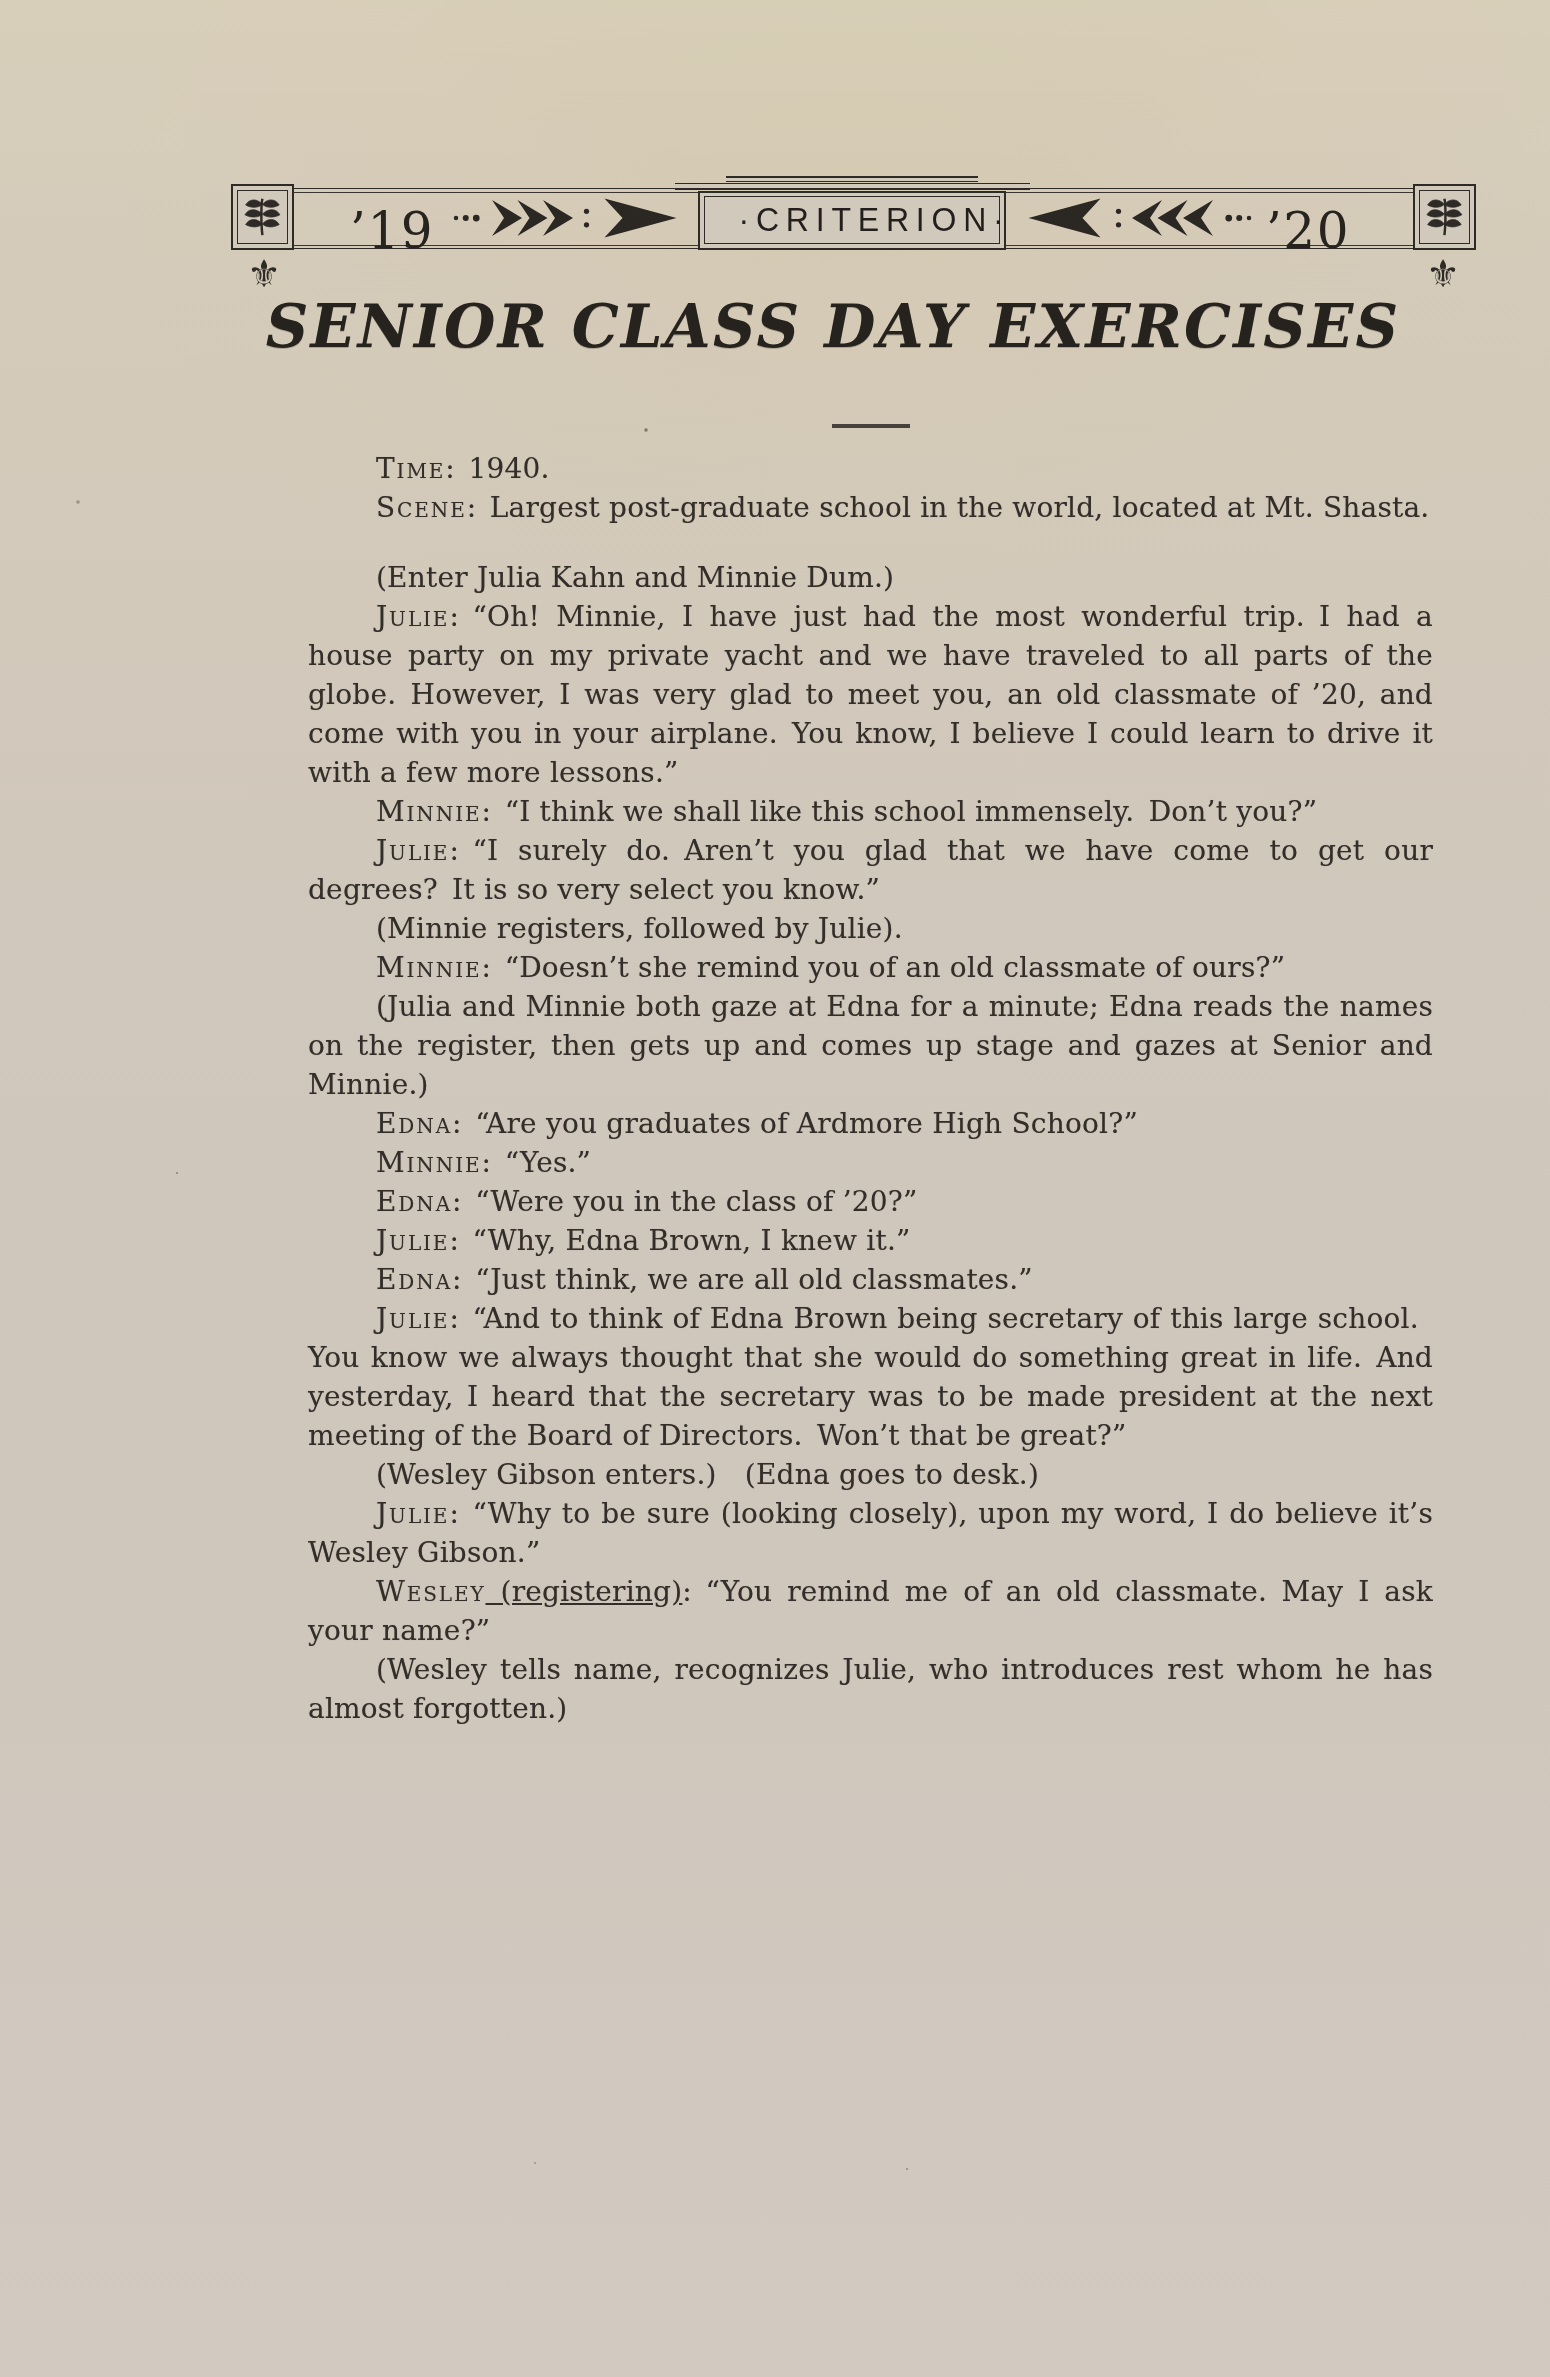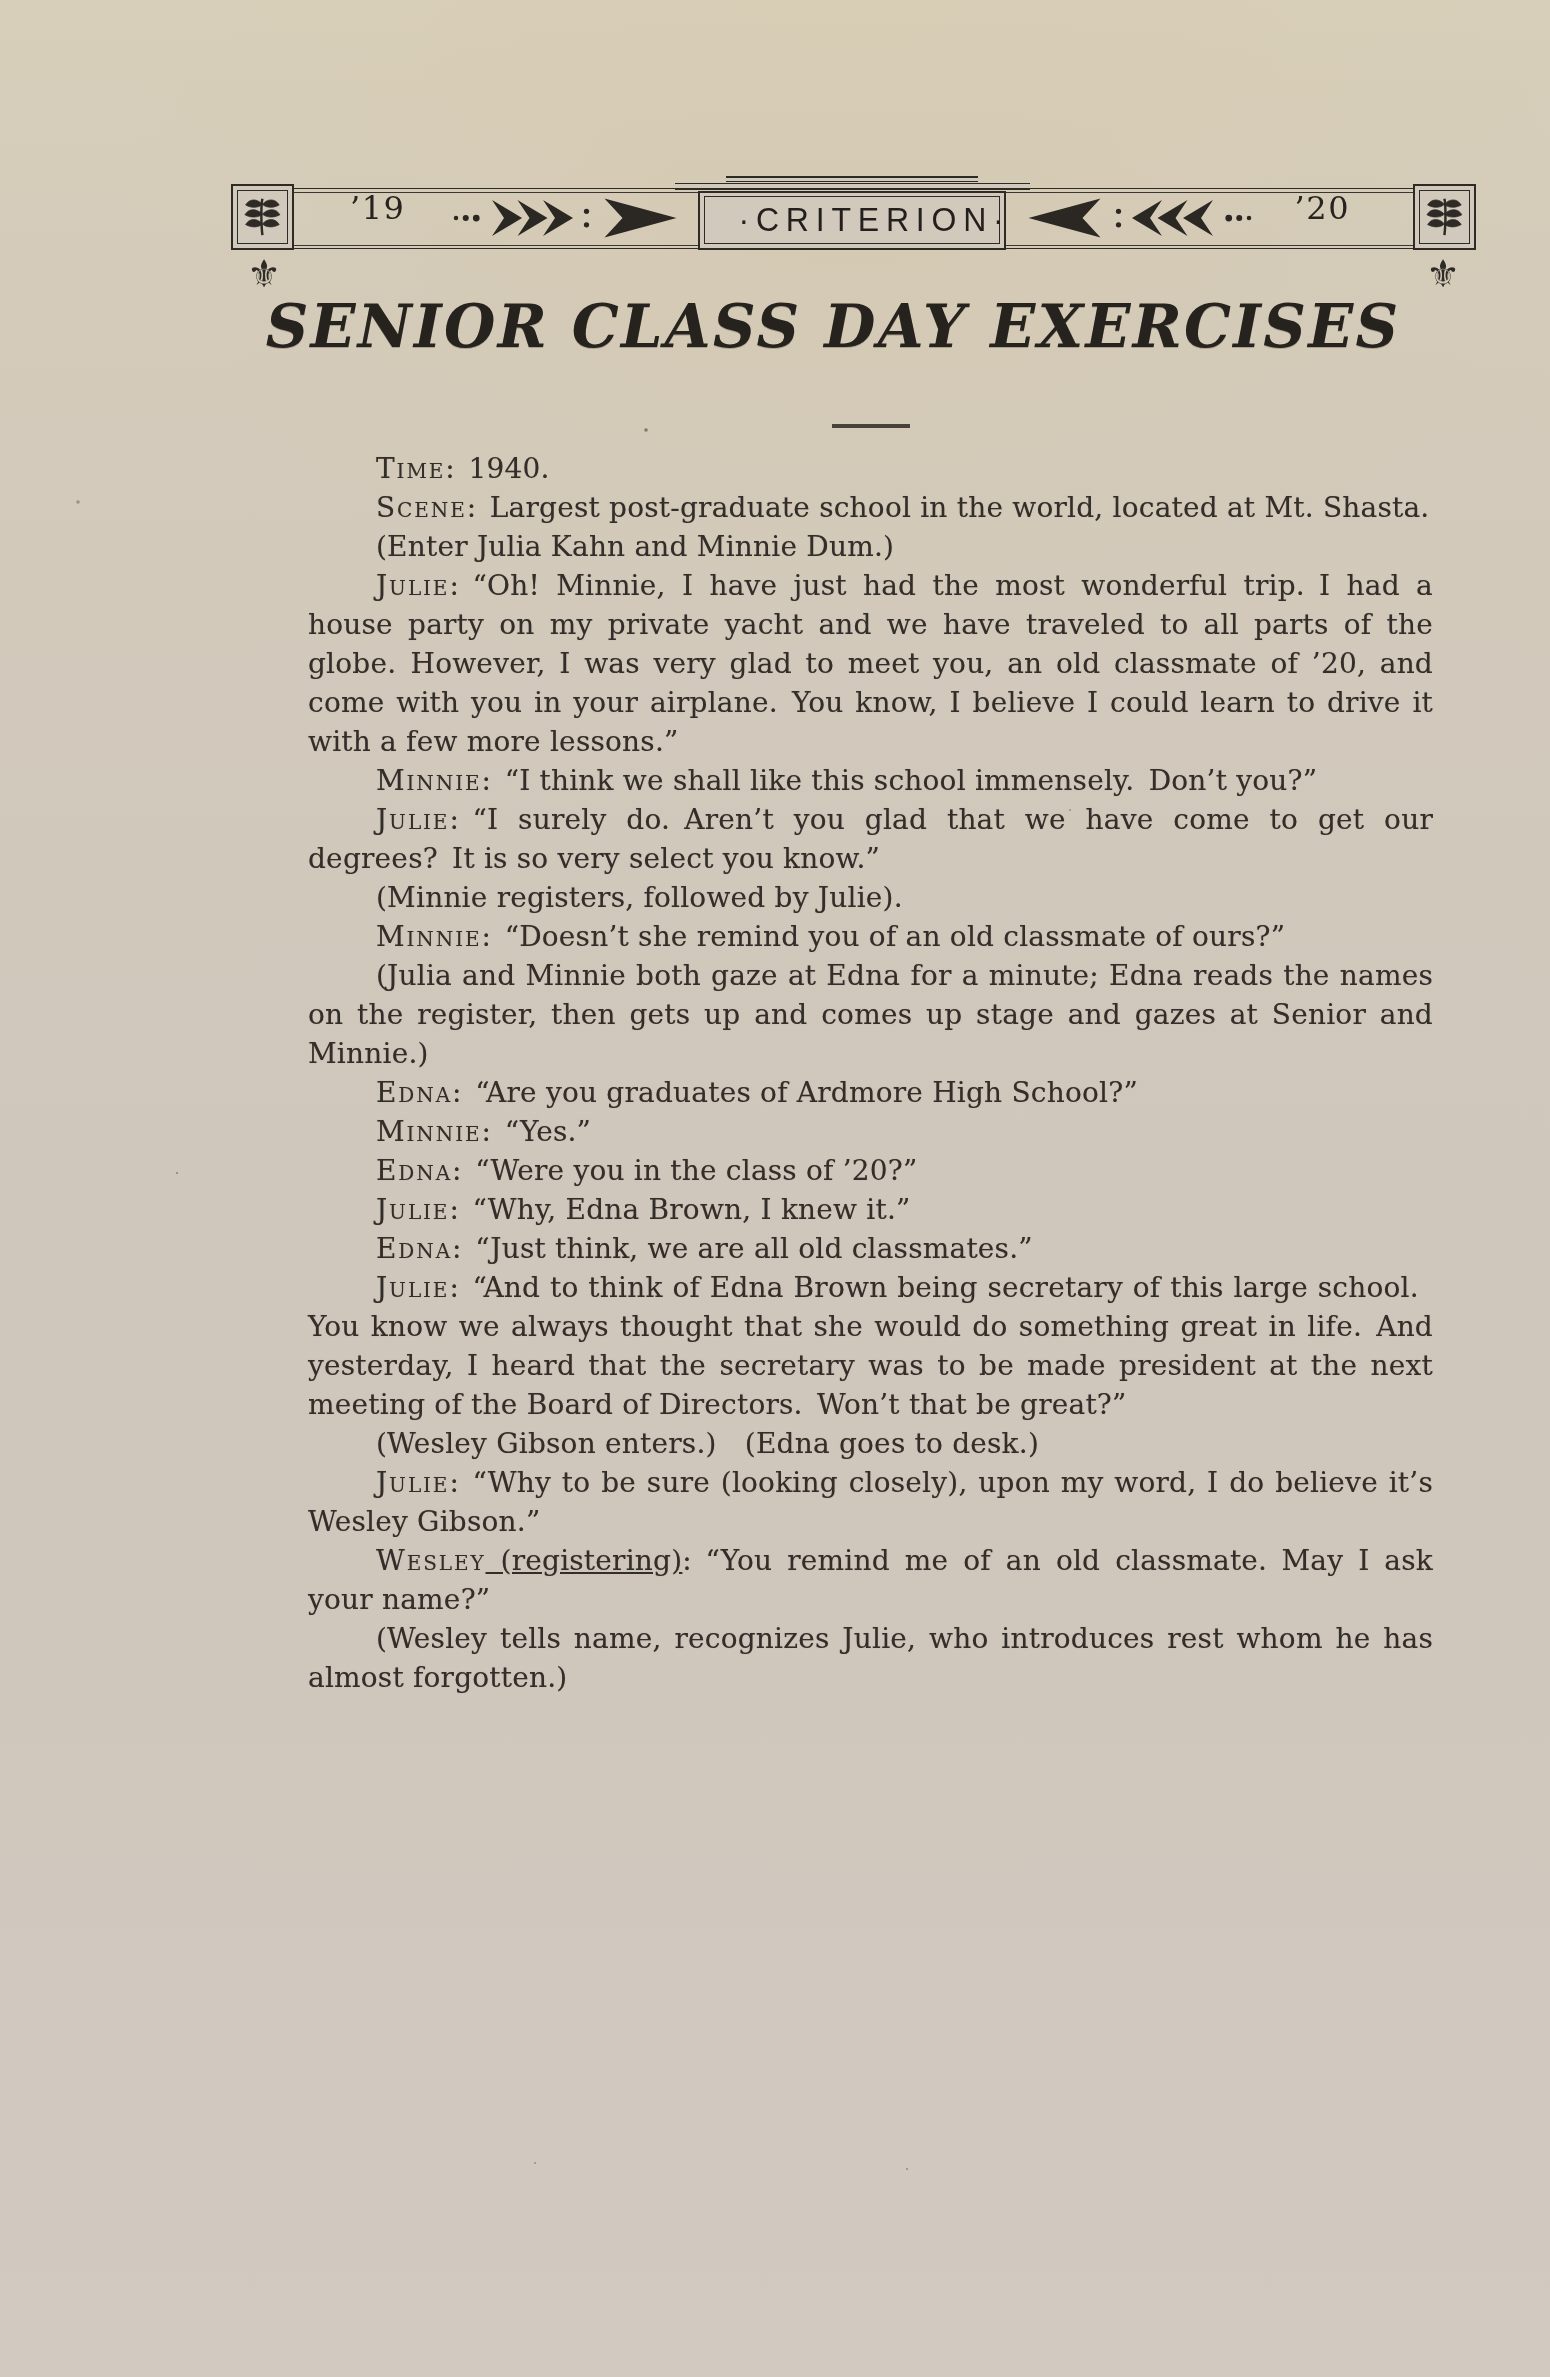--- a/index.html
+++ b/index.html
@@ -38,21 +38,21 @@
   .corner-inner{width:100%;height:100%;box-sizing:border-box;border:1.5px solid #2e2a26;padding:2.3px;}
   .corner-inner svg{width:100%;height:100%;display:block;}
   .pendant{
     position:absolute;top:69px;width:63px;text-align:center;
     font-size:38px;line-height:1;color:#2e2a26;
     font-family:"DejaVu Sans",sans-serif;
   }
   .pendant.left{left:1.5px;}
   .pendant.right{right:1.5px;}
   .year{
-    position:absolute;top:6px;font-size:32px;line-height:1;color:#27231f;
+    position:absolute;top:20px;font-size:50px;line-height:1;color:#27231f;
     letter-spacing:1.5px;
   }
   .year.left{left:119px;}
   .year.right{right:126px;}
   .arrow{position:absolute;top:11.3px;width:240px;height:42px;}
   .arrow svg{width:100%;height:100%;display:block;fill:#2b2723;}
   .arrow.right-dir{left:219px;}
   .arrow.left-dir{left:784px;}
   .arrow.left-dir svg{transform:scaleX(-1);}
 
@@ -83,21 +83,21 @@
 
   
   .script{
     position:absolute;left:308px;top:449px;width:1125px;
     font-size:28px;line-height:39px;letter-spacing:0.2px;
     text-align:justify;color:#332e29;
     text-shadow:0 0 0.8px rgba(55,48,40,.35);
   }
   .script p{margin:0;text-indent:68px;}
   .script p:nth-child(1){margin-bottom:0;}
-  .script p:nth-child(2){margin-bottom:0;}
+  .script p:nth-child(2){margin-bottom:31px;}
   .speaker{font-variant:small-caps;letter-spacing:1.9px;}
   .note{letter-spacing:0.2px;text-decoration:underline;}
   .colon{margin-right:13.5px;}
 </style>
 </head>
 <body>
 
 <div class="page">
 
   <div class="banner">

